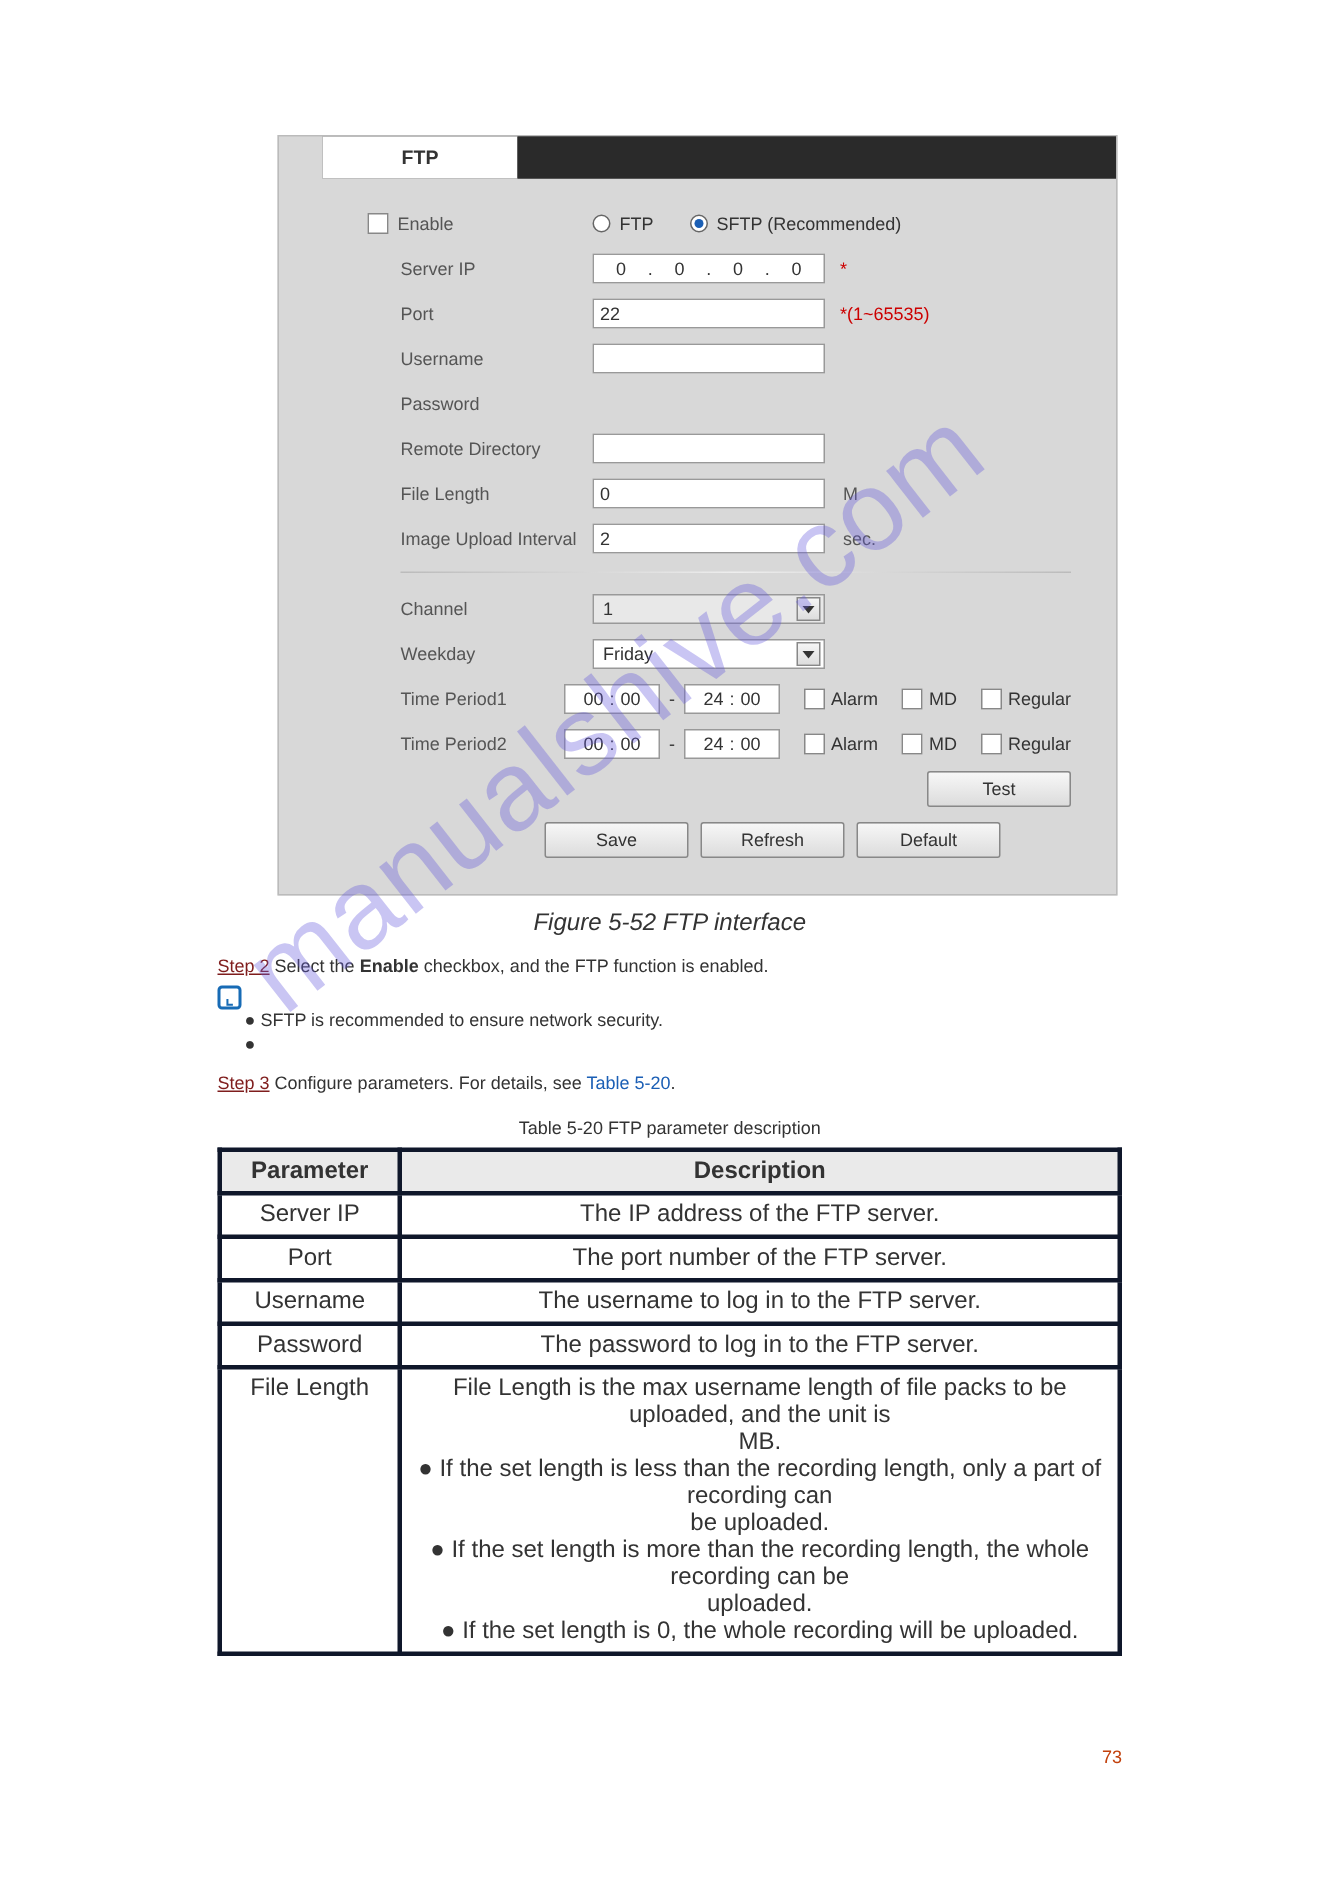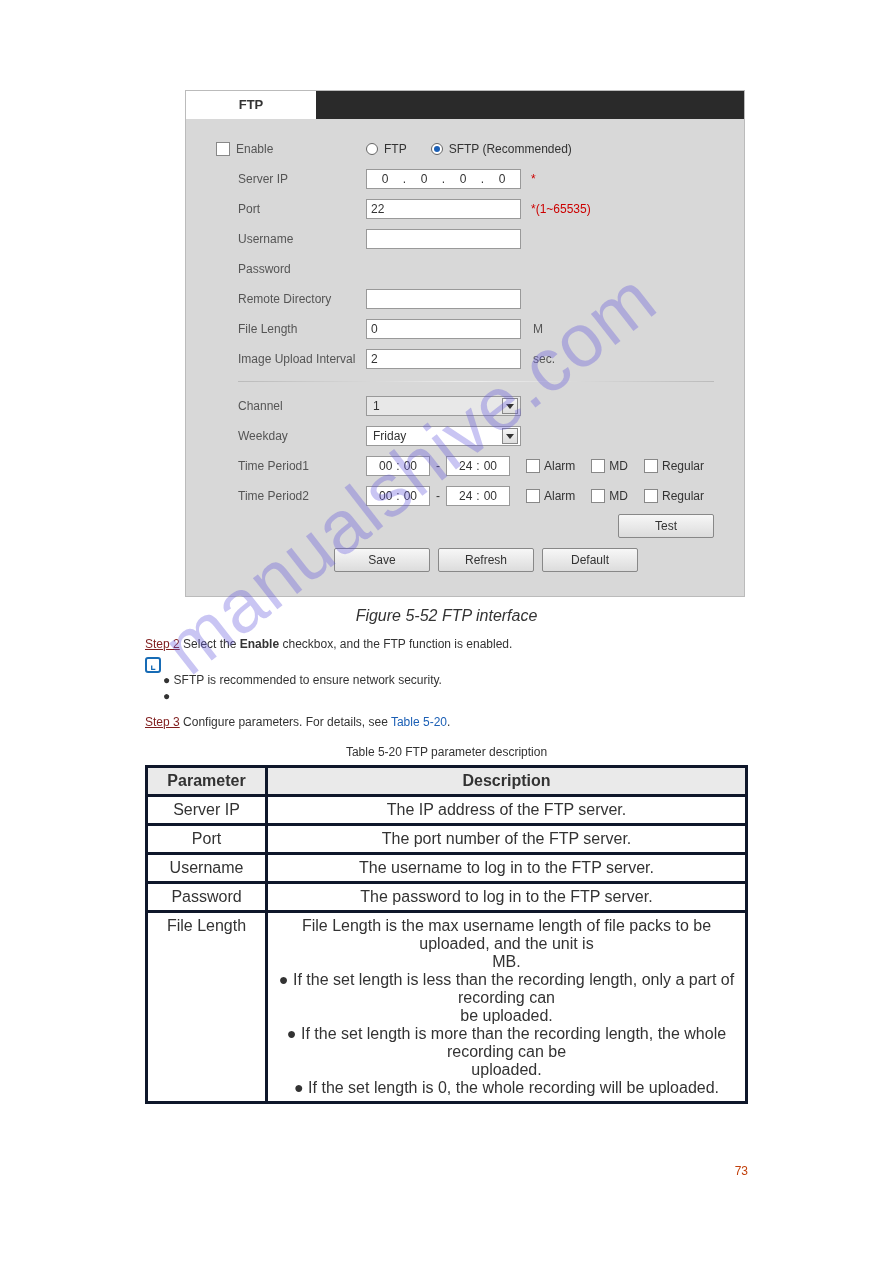--- a/index.html
+++ b/index.html
@@ -24,20 +24,21 @@
     pointer-events: none;
     z-index: 50;
     letter-spacing: 1px;
   }
   
   .dialog {
     margin: 90px 0 0 40px;
     width: 560px;
     background: #d8d8d8;
     border: 1px solid #bbb;
+    padding-left: 29px;
   }
   .tabbar {
     display: flex;
     height: 28px;
     background: #2a2a2a;
   }
   .tab {
     width: 130px;
     background: #fff;
     color: #333;

